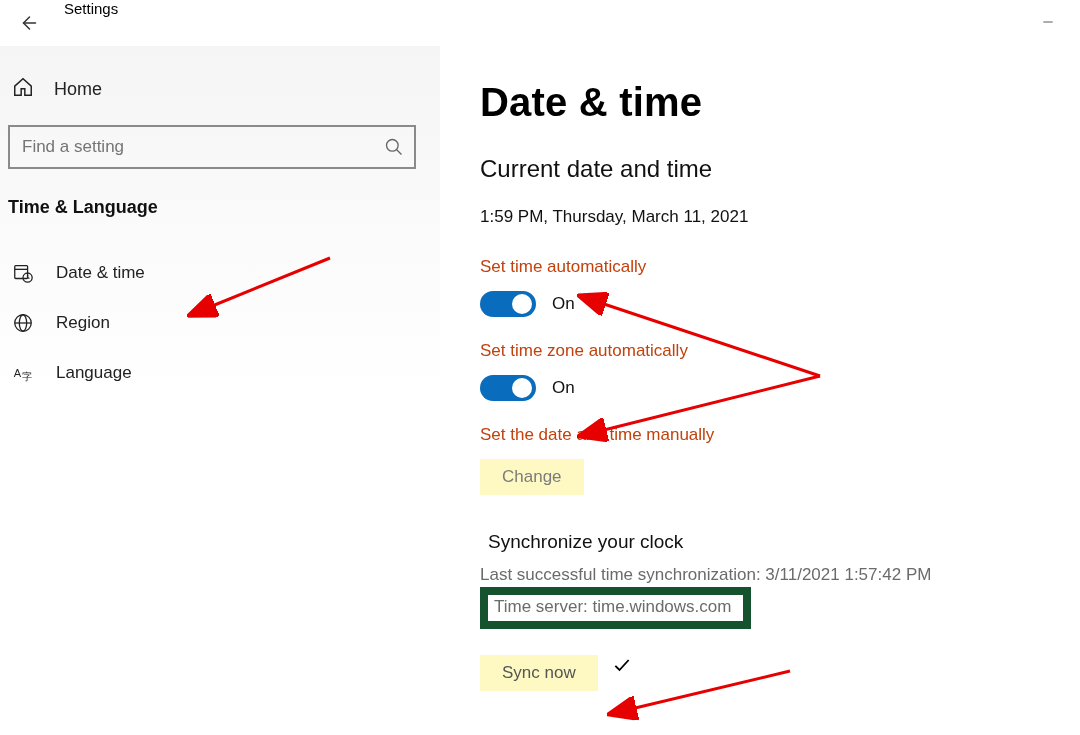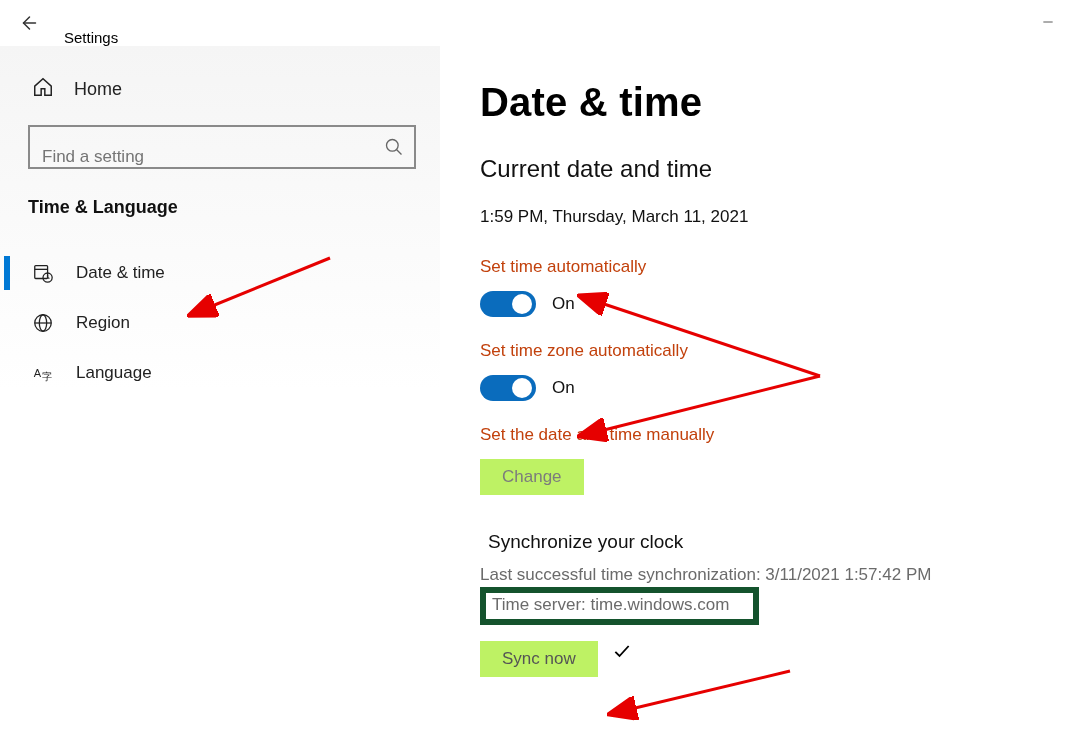--- a/index.html
+++ b/index.html
@@ -1,34 +1,34 @@
 <!DOCTYPE html>
 <html><head>
 <meta charset="utf-8">
 <style>
   * { box-sizing: border-box; margin: 0; padding: 0; }
   html, body { width: 1080px; height: 735px; font-family: "Segoe UI", Arial, sans-serif; color: #000; background: #fff; overflow: hidden; }
   .app { display: flex; flex-direction: column; width: 100%; height: 100%; position: relative; }
 
   
-  .titlebar { display: flex; align-items: flex-end; height: 46px; padding: 0 8px; }
+  .titlebar { display: flex; align-items: flex-start; height: 46px; padding: 0 8px; }
   .back-btn { width: 40px; height: 46px; display:flex; align-items:center; justify-content:center; color:#333; }
   .back-btn svg { width:18px; height:18px; stroke:#333; }
   .titlebar-title { font-size: 15px; margin-left: 16px; color:#000; }
 
   .window-min { position:absolute; top:10px; right:20px; width:24px; height:24px; display:flex; align-items:center; justify-content:center; }
   .window-min svg { width:14px; height:14px; stroke:#444; }
 
   .body { display:flex; flex:1; overflow:hidden; }
 
   
-  .sidebar { width: 440px; padding: 24px 24px 0 28px; background: linear-gradient(180deg, #f5f5f5 0%, #ffffff 50%); display:flex; flex-direction:column; position:relative; }
+  .sidebar { width: 440px; padding: 24px 24px 0 8px; background: linear-gradient(180deg, #f5f5f5 0%, #ffffff 50%); display:flex; flex-direction:column; position:relative; }
   .home-row { display:flex; align-items:center; gap:20px; padding:6px 2px 22px 4px; font-size:18px; color:#222; }
   .home-row svg { width:22px; height:22px; stroke:#222; fill:none; stroke-width:1.6; }
-  .search-wrap { position:relative; border:2px solid #8a8a8a; height:44px; display:flex; align-items:flex-end; padding:0 40px 0 12px; margin-bottom:28px; }
+  .search-wrap { position:relative; border:2px solid #8a8a8a; height:44px; display:flex; align-items:center; padding:0 40px 0 12px; margin-bottom:28px; }
   .search-wrap input { border:none; outline:none; width:100%; font-size:17px; color:#666; background:transparent; }
   .search-icon { position:absolute; right:10px; top:10px; width:20px; height:20px; }
   .search-icon svg { width:20px; height:20px; stroke:#666; fill:none; stroke-width:1.6; }
   .category-label { font-size:18px; font-weight:600; margin-bottom:30px; color:#111; }
 
   .nav { list-style:none; }
   .nav-item { display:flex; align-items:center; gap:22px; padding:14px 4px 14px 4px; font-size:17px; color:#222; position:relative; cursor:pointer; }
   .nav-item.active::before { content:""; position:absolute; left:-24px; top:8px; bottom:8px; width:6px; background:#0078d4; }
   .nav-item .nav-icon { width:22px; height:22px; display:flex; align-items:center; justify-content:center; }
   .nav-item .nav-icon svg { width:22px; height:22px; stroke:#222; fill:none; stroke-width:1.4; }
@@ -36,25 +36,25 @@
   
   .main { flex:1; padding: 34px 34px 0 40px; position:relative; }
   .page-title { font-size:40px; font-weight:600; margin-bottom:30px; letter-spacing:0.2px; }
   .section-subtitle { font-size:24px; font-weight:400; margin-bottom:24px; color:#111; }
   .current-dt { font-size:17px; margin-bottom:30px; color:#111; }
   .opt-label { font-size:17px; margin-bottom:14px; color:#c2410c; }
   .toggle-row { display:flex; align-items:center; gap:16px; margin-bottom:24px; }
   .toggle { width:56px; height:26px; border-radius:14px; background:#0a6cbd; position:relative; display:inline-block; }
   .toggle::after{ content:""; position:absolute; right:4px; top:3px; width:20px; height:20px; background:#fff; border-radius:50%; }
   .toggle-state { font-size:17px; color:#111; }
-  .btn { background:#bef264; border:none; padding:8px 22px; font-size:17px; color:#555; cursor:pointer; }
+  .btn { background:#fef9c3; border:none; padding:8px 22px; font-size:17px; color:#555; cursor:pointer; }
   .btn-disabled { color:#7c7c7c; }
   .sync-sec-title { font-size:19px; font-weight:400; margin:36px 8px 12px; color:#111; }
   .sync-line { font-size:17px; color:#6b6b6b; margin-bottom:2px; }
-  .sync-server-box { border:6px solid #14532d; display:inline-block; padding:2px 24px 4px 6px; margin-bottom:2px; }
+  .sync-server-box { border:8px solid #14532d; display:inline-block; padding:2px 12px 4px 6px; margin-bottom:12px; }
   .sync-row { display:flex; align-items:flex-start; gap:14px; margin-top:14px; }
   .check-icon { width:20px; height:20px; }
   .check-icon svg { width:20px; height:20px; stroke:#000; fill:none; stroke-width:2.2; }
 
   
   .anno { position:absolute; inset:0; pointer-events:none; }
   .anno svg { position:absolute; }
   .red { stroke:#e60000; fill:#e60000; }
 
 </style>

